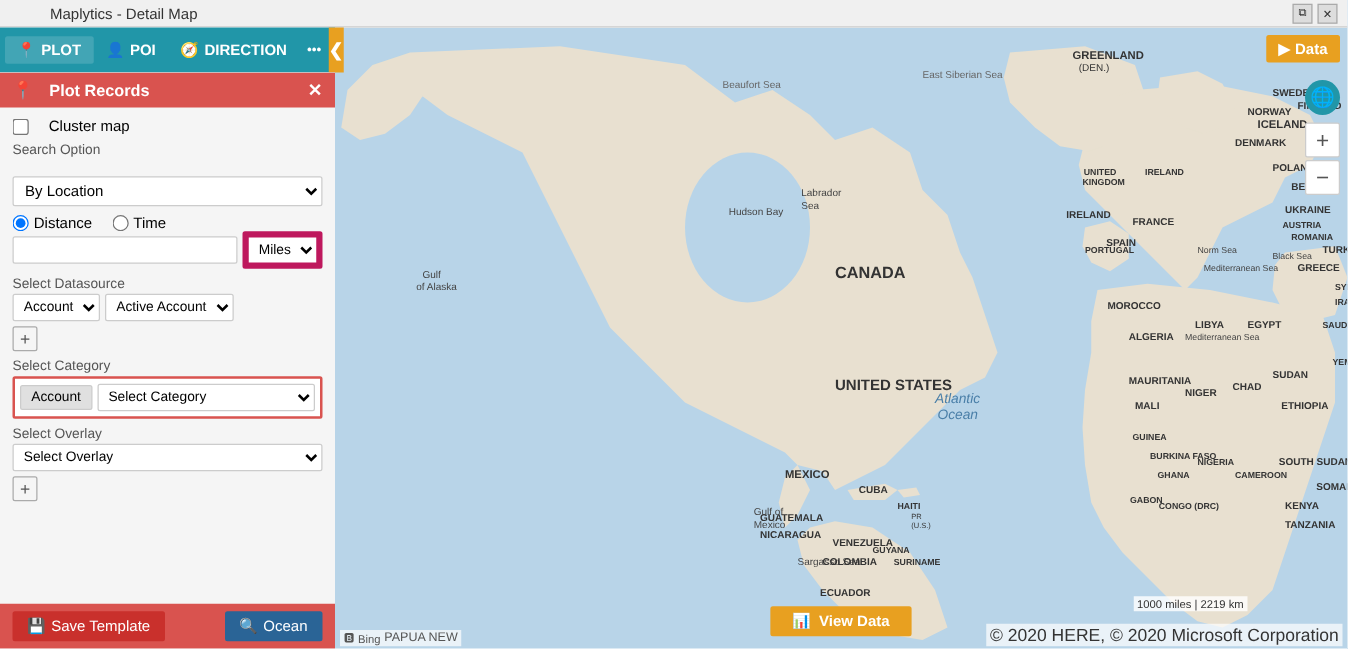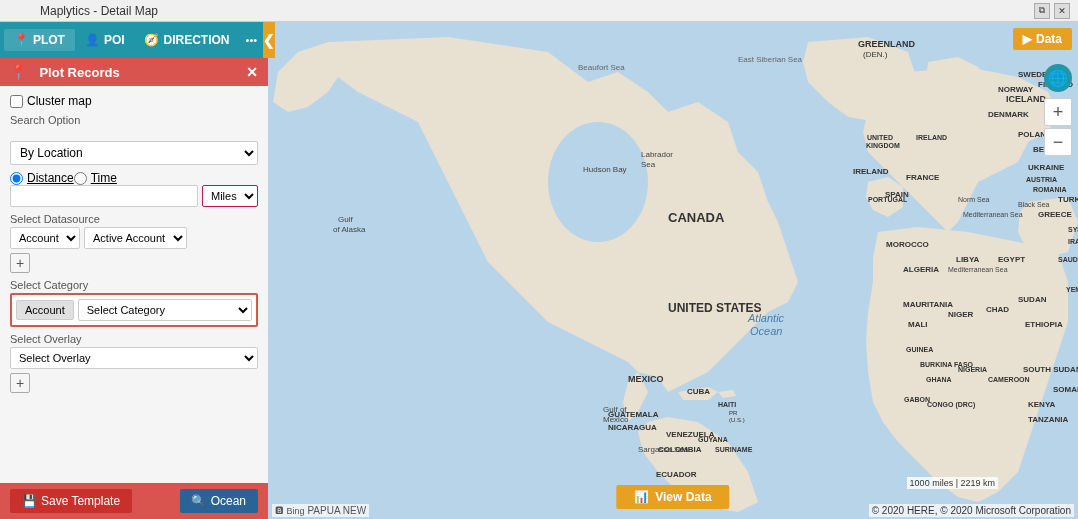--- a/index.html
+++ b/index.html
@@ -116,21 +116,21 @@
     .panel-body {
       padding: 8px 10px;
       display: flex;
       flex-direction: column;
       gap: 6px;
     }
 
     .checkbox-row {
       display: flex;
       align-items: flex-end;
-      gap: 4px;
+      gap: 16px;
       font-size: 12px;
     }
 
     .field-label {
       font-size: 11px;
       color: #555;
       margin-bottom: 2px;
     }
 
     .field-input {
@@ -138,40 +138,40 @@
       padding: 3px 5px;
       border: 1px solid #ccc;
       background: #fff;
       font-size: 12px;
       border-radius: 2px;
       margin-top: 13px;
     }
 
     .proximity-row {
       display: flex;
-      text-decoration: underline;
+      gap: 16px;
     }
     .radio-label { display: flex; align-items: center; gap: 4px; font-size: 12px; }
 
     .distance-row {
       display: flex;
       align-items: center;
       gap: 4px;
     }
     .distance-input {
       flex: 1;
       padding: 3px 5px;
       border: 1px solid #ccc;
       background: #fff;
       font-size: 12px;
       border-radius: 2px;
     }
     .distance-select {
       padding: 3px 4px;
-      border: 1px solid #be185d;
+      border: 5px solid #be185d;
       background: #fff;
       font-size: 11px;
       border-radius: 2px;
     }
 
     .datasource-row {
       display: flex;
       align-items: center;
       gap: 4px;
     }
@@ -534,21 +534,21 @@
     
     <div style="position:absolute;bottom:10px;left:50%;transform:translateX(-50%);background:#e8a020;color:#fff;padding:5px 18px;font-size:12px;font-weight:bold;cursor:pointer;border-radius:2px;display:flex;align-items:center;gap:6px;white-space:nowrap;">
       <span>📊</span>
       <span>View Data</span>
     </div>
 
     
     <div style="position:absolute;bottom:30px;right:80px;font-size:9px;color:#333;background:rgba(255,255,255,0.8);padding:1px 3px;">1000 miles | 2219 km</div>
 
     
-    <div style="position:absolute;bottom:2px;right:4px;font-size:10px;color:#333;background:rgba(255,255,255,0.7);padding:1px 3px;">© 2020 HERE, © 2020 Microsoft Corporation</div>
+    <div style="position:absolute;bottom:2px;right:4px;font-size:14px;color:#333;background:rgba(255,255,255,0.7);padding:1px 3px;">© 2020 HERE, © 2020 Microsoft Corporation</div>
 
     
     <div style="position:absolute;bottom:2px;left:4px;font-size:9px;color:#555;background:rgba(255,255,255,0.7);padding:1px 3px;display:flex;align-items:center;gap:3px;">
       <span>🅱</span>
       <span>Bing</span>
       <span style="font-size:10px;">PAPUA NEW</span>
     </div>
   </div>
 
 </div>

